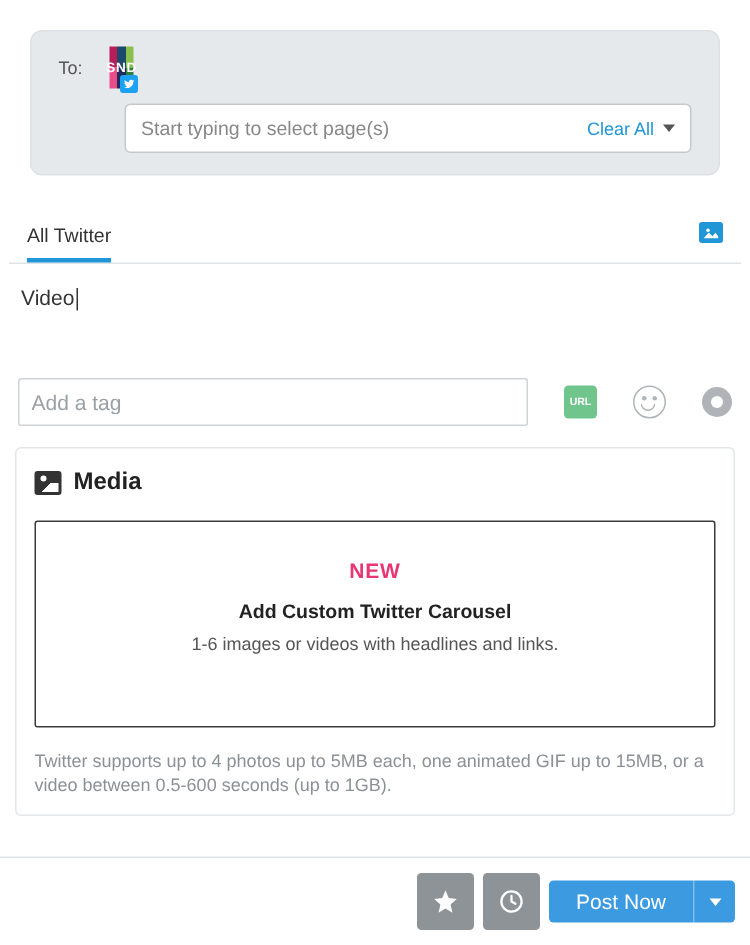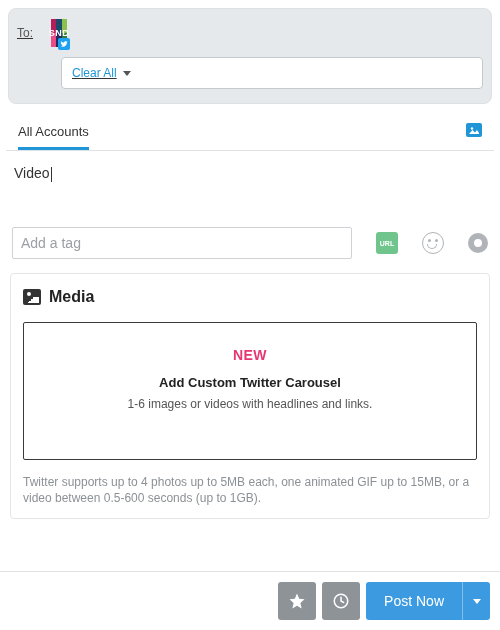--- a/index.html
+++ b/index.html
@@ -10,24 +10,23 @@
       background: #fff;
       width: 500px;
       height: 630px;
       overflow: hidden;
     }
 
     
     .to-panel {
       background: #e6e9ec;
       border-radius: 8px;
-      margin: 8px;
-      padding: 10px 8px 14px;
+      margin: 20px;
+      padding: 10px 18px 14px;
       border: 1px solid #dde1e5;
-      text-decoration: underline;
     }
     .to-row {
       display: flex;
       align-items: center;
       gap: 18px;
       margin-bottom: 10px;
     }
     .to-label {
       color: #555;
       font-size: 12px;
@@ -264,21 +263,21 @@
       border-radius: 3px;
       display: flex;
       align-items: center;
       justify-content: center;
       cursor: pointer;
     }
     .post-btn {
       background: #3b9ae0;
       color: #fff;
       border-radius: 3px;
-      height: 38px;
+      height: 28px;
       display: flex;
       align-items: center;
       cursor: pointer;
     }
     .post-btn .lbl { padding: 0 18px; font-size: 14px; }
     .post-btn .split {
       width: 28px; height: 38px;
       border-left: 1px solid rgba(255,255,255,0.35);
       display: flex; align-items:center; justify-content:center;
     }
@@ -305,27 +304,28 @@
         <div></div>
       <span class="acct-text">SND</span>
       <span class="twitter-badge">
         <svg width="8" height="8" viewBox="0 0 24 24">
             <path fill="#fff" d="M23 5.5c-.8.4-1.7.6-2.6.7.9-.6 1.6-1.5 2-2.5-.9.5-1.9.9-2.9 1.1C18.6 4 17.5 3.5 16.3 3.5c-2.3 0-4.2 1.9-4.2 4.2 0 .3 0 .6.1.9C8.7 8.4 5.6 6.7 3.5 4.1c-.4.6-.6 1.3-.6 2.1 0 1.5.7 2.7 1.9 3.5-.7 0-1.4-.2-2-.5v.1c0 2 1.4 3.7 3.3 4.1-.3.1-.7.1-1.1.1-.3 0-.5 0-.8-.1.5 1.7 2.1 2.9 3.9 2.9-1.4 1.1-3.2 1.8-5.2 1.8H2c1.9 1.2 4.1 1.9 6.5 1.9 7.8 0 12.1-6.5 12.1-12.1v-.6c.8-.6 1.6-1.3 2.1-2.2z"></path>
           </svg>
       </span>
     </div>
   </div>
   <div class="page-select">
+    <input type="text" placeholder="Start typing to select page(s)" style="">
     <span class="clear-all">Clear All</span>
     <span class="caret"></span>
   </div>
 </div>
 
 <div class="tabs">
-  <div class="tab active">All Accounts</div>
+  <div class="tab active">All Twitter</div>
   <div class="img-pill">
     <svg width="10" height="8" viewBox="0 0 10 8">
         <rect width="10" height="8" fill="none"></rect>
         <circle cx="3" cy="2.5" r="1.2" fill="#fff"></circle>
         <path d="M0 8 L3.5 4 L6 6.5 L8 4 L10 7 V8 Z" fill="#fff"></path>
       </svg>
   </div>
 </div>
 
 <div class="compose">

